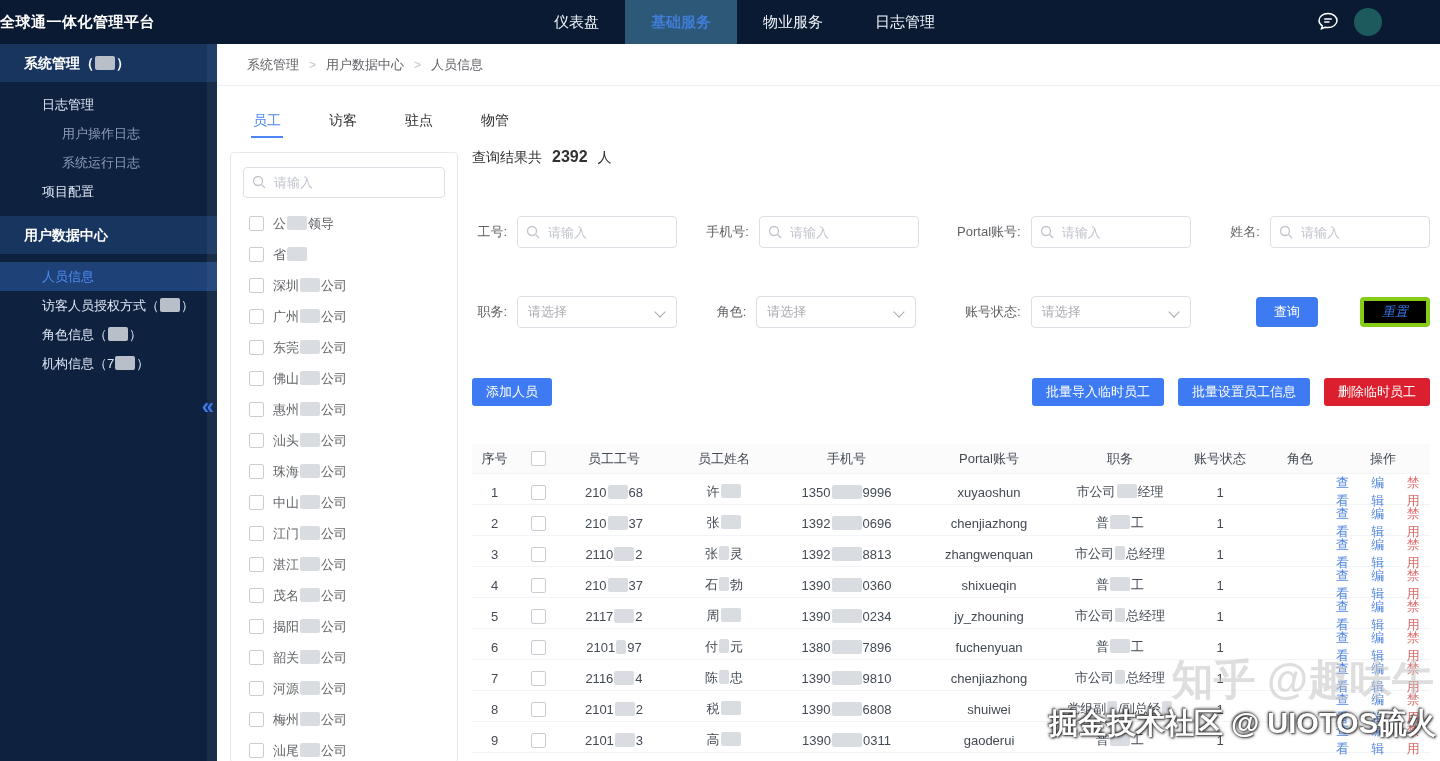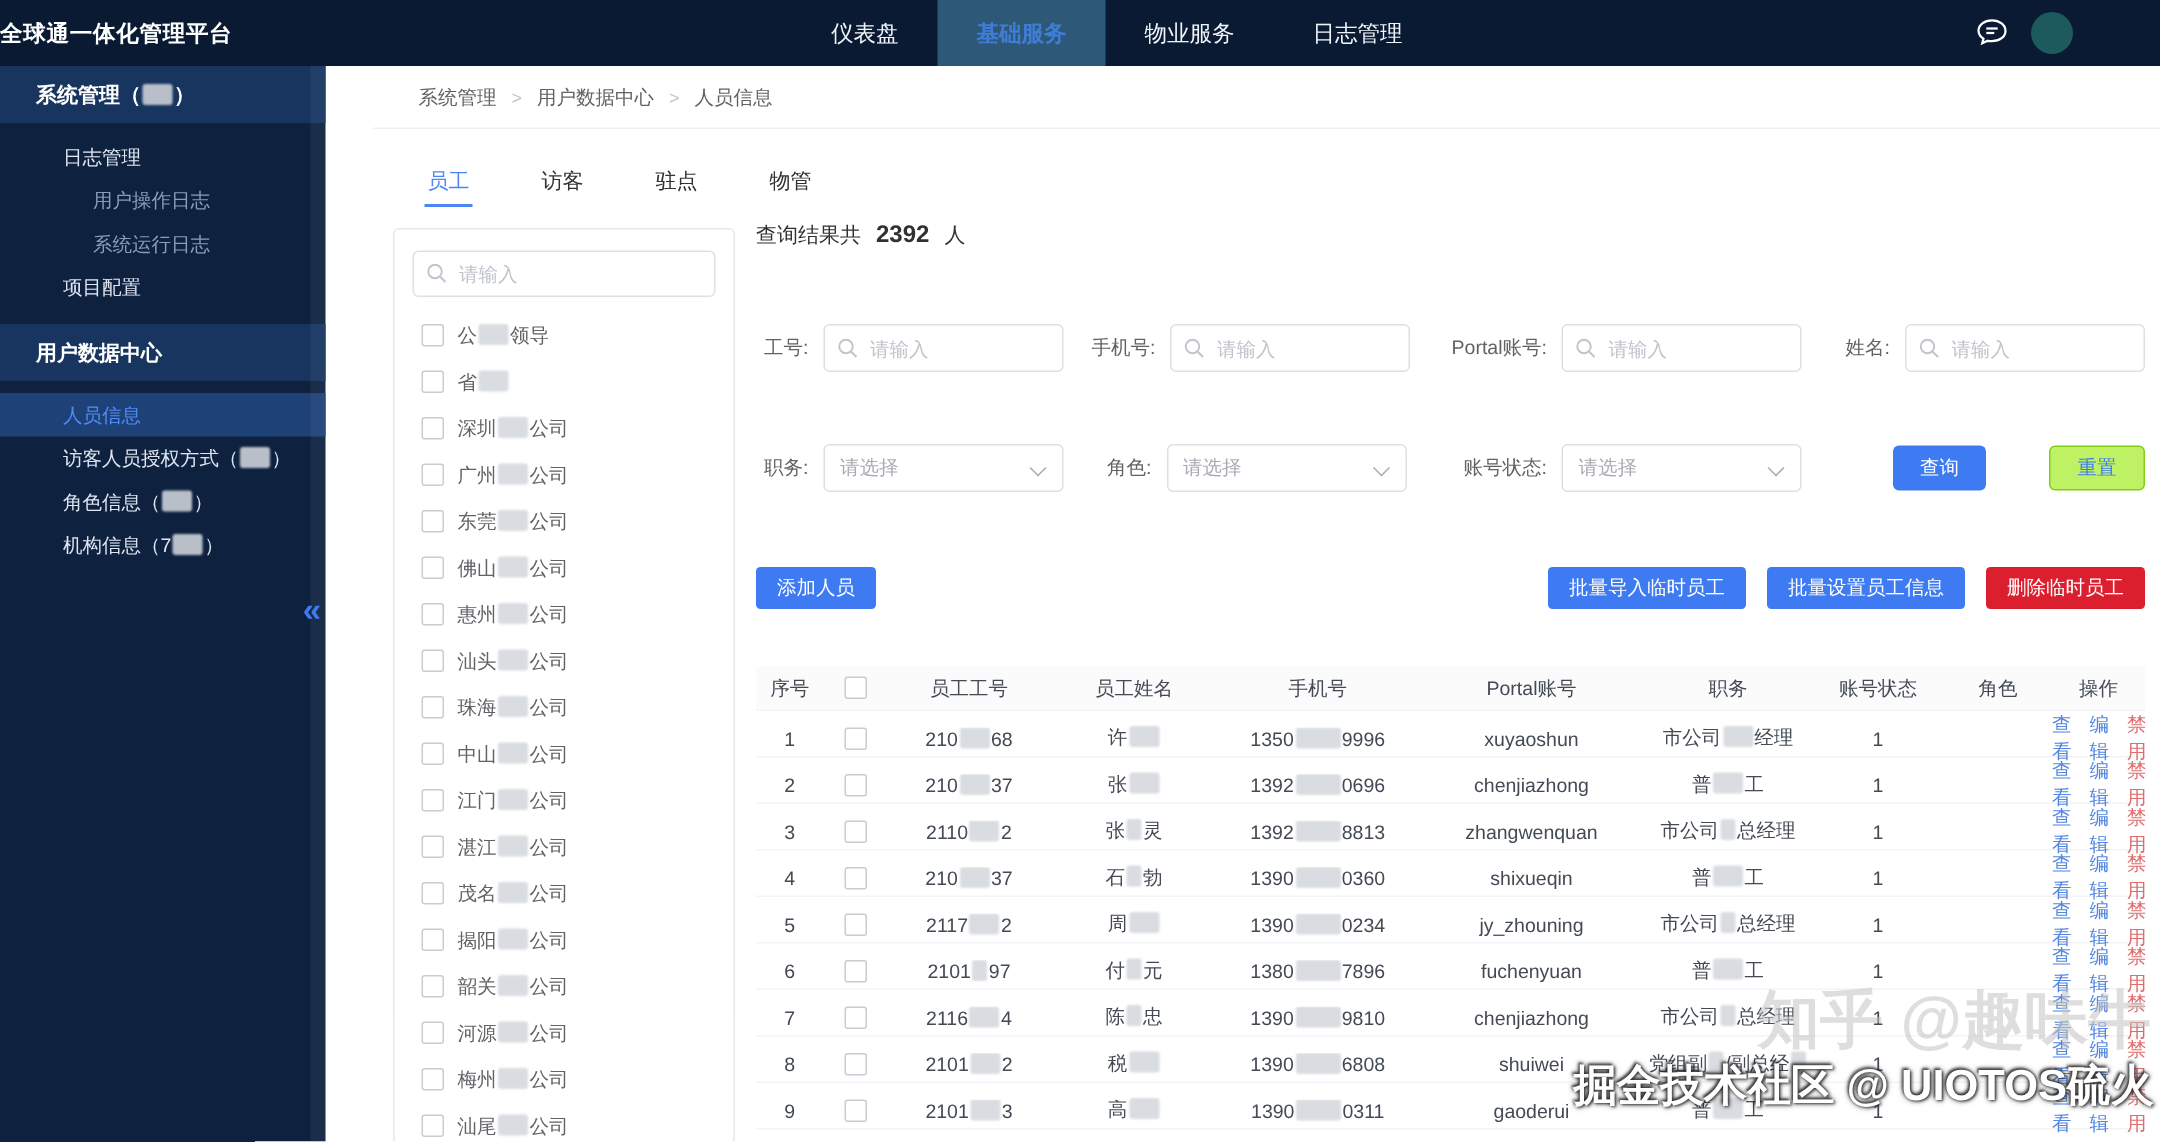--- a/index.html
+++ b/index.html
@@ -25,21 +25,21 @@
   .menu-group { height:38px; line-height:38px; padding-left:24px; color:#fff; font-size:14px;
     font-weight:bold; background:#17355f; margin-bottom:8px; cursor:pointer; }
   .menu-group:not(:first-child){ margin-top:10px; }
   .menu-l1 { height:29px; line-height:29px; padding-left:42px; color:#dfe6f2; font-size:13px; cursor:pointer; }
   .menu-l2 { height:29px; line-height:29px; padding-left:62px; color:#8b9cba; font-size:13px; cursor:pointer; }
   .menu-l1.active { background:#1e4178; color:#4f8df5; }
   .collapse-btn { position:absolute; right:3px; top:352px; color:#3e7bf2; font-size:22px;
     font-weight:bold; cursor:pointer; z-index:25; line-height:1; }
 
   
-  .content { position:absolute; top:44px; left:217px; right:0; bottom:0; background:#fff;margin-left:32px; }
+  .content { position:absolute; top:44px; left:217px; right:0; bottom:0; background:#fff; }
   .breadcrumb-bar { height:42px; border-bottom:1px solid #eef0f3; display:flex; align-items:center;
     padding-left:30px; font-size:13px; color:#606266; gap:10px; }
   .bc-sep { color:#c0c4cc; font-size:12px; }
 
   .tabs { position:absolute; left:30px; top:64px; display:flex; gap:36px; }
   .tab { font-size:14px; color:#303133; padding:4px 6px 10px; cursor:pointer; position:relative; }
   .tab.active { color:#4c86f5; }
   .tab.active::after { content:""; position:absolute; left:4px; right:4px; bottom:2px; height:2px; background:#4c86f5; }
 
   
@@ -71,21 +71,21 @@
   .input-box .mag { top:9px; }
   .select-box { width:160px; height:32px; border:1px solid #dcdfe6; border-radius:4px; flex:none;
     display:flex; align-items:center; padding:0 10px; font-size:13px; color:#a8abb2;
     position:relative; cursor:pointer; }
   .select-box::after { content:""; position:absolute; right:12px; top:11px; width:7px; height:7px;
     border-right:1px solid #a8abb2; border-bottom:1px solid #a8abb2; transform:rotate(45deg); }
   .btn-slot { display:flex; justify-content:flex-end; align-items:center; gap:42px; }
   .btn { height:30px; border-radius:4px; font-size:13px; cursor:pointer; border:none;
     display:inline-flex; align-items:center; justify-content:center; }
   .btn-primary { background:#3e7bf2; color:#fff; padding:0 18px; }
-  .btn-outline { background:#bef264; color:#3e7bf2; border:1px solid #84cc16; padding:0 18px; }
+  .btn-outline { background:#000000; color:#3e7bf2; border:4px solid #84cc16; padding:0 18px;font-style:italic; }
 
   .action-row { position:absolute; left:255px; right:10px; top:334px; display:flex; align-items:center; }
   .action-row .spacer { flex:1; }
   .abtn { height:28px; border-radius:3px; font-size:13px; color:#fff; border:none;
     cursor:pointer; padding:0 14px; margin-left:14px;text-align:center; }
   .abtn.first { margin-left:0; }
   .abtn-blue { background:#3e7bf2; }
   .abtn-red { background:#dc1f2e; }
 
   

